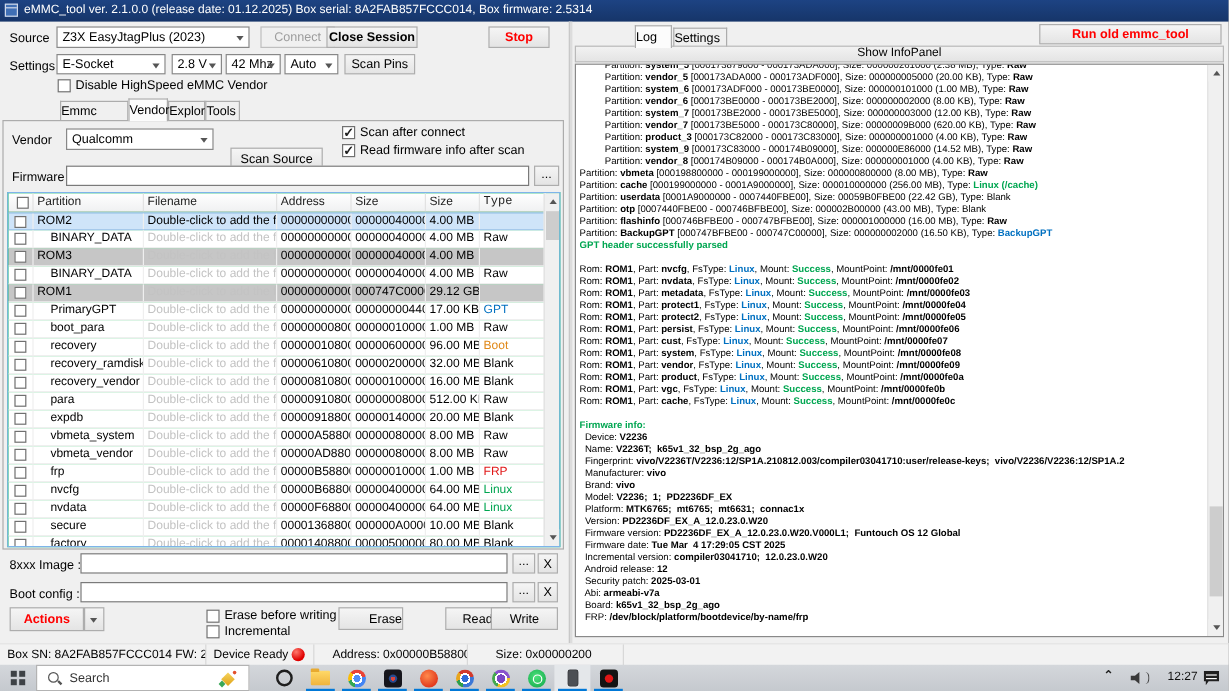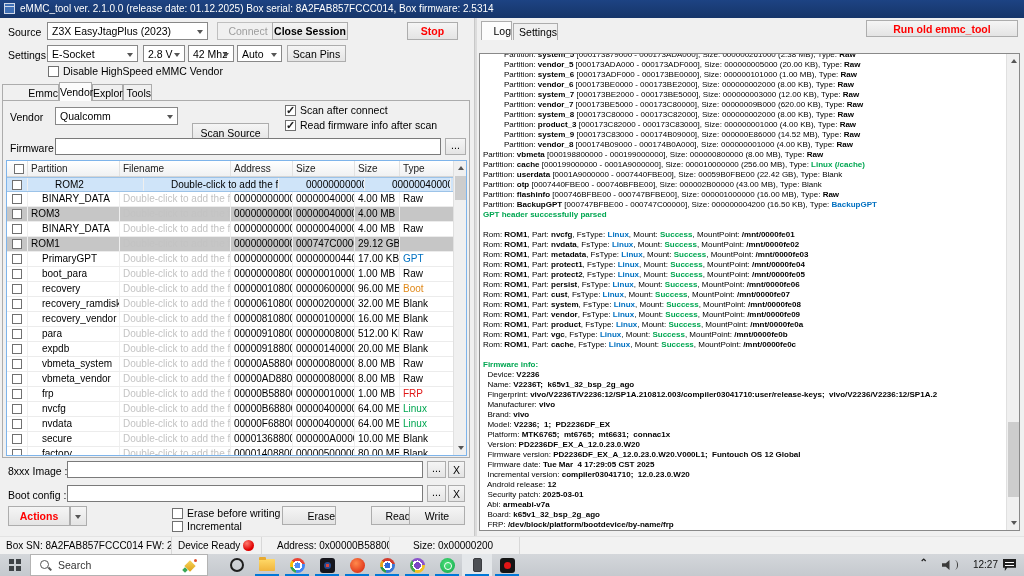--- a/index.html
+++ b/index.html
@@ -18,33 +18,33 @@
   .btn.bold { font-weight:bold; }
   .btn.red { color:#f00; font-weight:bold; }
   .dd { position:absolute; border:1px solid #888; background:#fff; font-size:10.5px; padding:2px 16px 0 4px; overflow:hidden; white-space:nowrap; }
   .chev { position:absolute; right:4px; top:50%; margin-top:-1px; width:0; height:0; border-left:3.5px solid transparent; border-right:3.5px solid transparent; border-top:4px solid #555; }
   .cbwrap { position:absolute; display:flex; align-items:center; gap:4px; font-size:10.5px; white-space:nowrap; }
   .cb { display:inline-block; width:11px; height:11px; border:1px solid #707070; background:#fff; position:relative; flex:0 0 auto; }
   .cb.checked::after { content:"\2713"; position:absolute; left:0px; top:-2px; font-size:11px; font-weight:bold; color:#222; }
   input.txt { position:absolute; border:1px solid #7a7a7a; background:#fff; font-size:10.5px; padding:0 3px; font-family:"Liberation Sans",sans-serif; }
 
   
-  .tab { position:absolute; height:17px; line-height:17px; font-size:10.5px; text-align:right; border:1px solid #acacac; border-bottom:none; background:#f0f0f0; color:#000; }
+  .tab { position:absolute; height:17px; line-height:17px; font-size:10.5px; text-align:left; border:1px solid #acacac; border-bottom:none; background:#f0f0f0; color:#000;margin-left:48px; }
   .tab.active { background:#fcfcfc; height:19px; line-height:19px; z-index:5; }
 
   .panelbox { position:absolute; left:2px; top:100px; width:468px; height:358px; border:1px solid #acacac; background:#f0f0f0; }
 
   
   .ptable { position:absolute; left:6px; top:160px; width:461px; height:296px; border:1px solid #7eb4ea; background:#22c55e; overflow:hidden; }
   .thead { display:grid; grid-template-columns:21px 92px 111px 62px 62px 45px 1fr; height:16px; background:linear-gradient(#ffffff,#f0f1f2); border-bottom:1px solid #d5d5d5; width:448px; }
   .thead .hcell { font-size:10px; line-height:15px; padding-left:3px; color:#222; border-right:1px solid #e2e2e2; overflow:hidden; }
   .trow { display:grid; grid-template-columns:21px 92px 111px 62px 62px 45px 1fr; height:15px; width:448px; border-bottom:1px solid #ececec; background:#fff; }
   .trow.rom { background:#c6c6c6; }
   .trow.rom .fn { color:#b4b4b4; }
-  .trow.sel { background:#cfe4f9; border-top:1px solid #9cc3e8; border-bottom:1px solid #9cc3e8;gap:24px; }
+  .trow.sel { background:#cfe4f9; border-top:1px solid #9cc3e8; border-bottom:1px solid #9cc3e8; }
   .tcell { font-size:10px; line-height:14px; padding-left:3px; overflow:hidden; white-space:nowrap; border-right:1px solid #efefef; }
   .tcell.nm.lvl1 { padding-left:14px; }
   .tcell.fn.muted { color:#c3c3c3; }
   .cbcell { display:flex; align-items:center; justify-content:center; padding:0; }
   .cbcell .cb { width:10px; height:10px; }
 
   
   .sbar { position:absolute; top:0; right:0; width:13px; background:#f0f0f0; border-left:1px solid #e0e0e0; }
   .sarr { position:absolute; left:0; width:13px; height:14px; background:#f0f0f0; }
   .sarr span { position:absolute; left:3.5px; width:0; height:0; border-left:3px solid transparent; border-right:3px solid transparent; }
@@ -161,21 +161,21 @@
   <div class="ptable">
     <div class="thead">
       <div class="hcell cbcell">
           <span class="cb"></span>
         </div>
       <div class="hcell">Partition</div>
       <div class="hcell">Filename</div>
       <div class="hcell">Address</div>
       <div class="hcell">Size</div>
       <div class="hcell">Size</div>
-      <div class="hcell" style="border-right:none;">Type</div>
+      <div class="hcell" style="border-right:none;font-family:Liberation Mono, monospace;">Type</div>
     </div>
     <div id="ptable-rows">
         <div class="trow sel">
           <div class="tcell cbcell">
             <span class="cb"></span>
           </div>
           <div class="tcell nm">ROM2</div>
           <div class="tcell fn">Double-click to add the file</div>
           <div class="tcell">000000000000</div>
           <div class="tcell">000000400000</div>
@@ -415,39 +415,39 @@
     <span>Incremental</span>
   </div>
   <div class="btn" style="left:282px;top:506px;width:54px;height:19px;line-height:18px;text-align:right;">Erase</div>
   <div class="btn" style="left:354px;top:506px;width:54px;height:19px;line-height:18px;margin-left:17px;">Read</div>
   <div class="btn" style="left:409px;top:506px;width:56px;height:19px;line-height:18px;">Write</div>
 
   <div class="rdivider"></div>
   <div class="tab active" style="left:481px;top:21px;width:31px;">Log</div>
   <div class="tab" style="left:513px;top:23px;width:45px;">Settings</div>
   <div class="btn red" style="left:866px;top:20px;width:152px;height:17px;line-height:16px;font-size:10.5px;">Run old emmc_tool</div>
+  <div class="infobar">Show InfoPanel</div>
 
   <div class="logbox">
     <div class="logcontent" id="log-content">
         <div class="lline ind"><span>Partition: </span><span class="b">system_5</span><span> [000173879000 - 000173ADA000], Size: 000000261000 (2.38 MB), Type: </span><span class="b">Raw</span></div>
         <div class="lline ind"><span>Partition: </span><span class="b">vendor_5</span><span> [000173ADA000 - 000173ADF000], Size: 000000005000 (20.00 KB), Type: </span><span class="b">Raw</span></div>
         <div class="lline ind"><span>Partition: </span><span class="b">system_6</span><span> [000173ADF000 - 000173BE0000], Size: 000000101000 (1.00 MB), Type: </span><span class="b">Raw</span></div>
         <div class="lline ind"><span>Partition: </span><span class="b">vendor_6</span><span> [000173BE0000 - 000173BE2000], Size: 000000002000 (8.00 KB), Type: </span><span class="b">Raw</span></div>
         <div class="lline ind"><span>Partition: </span><span class="b">system_7</span><span> [000173BE2000 - 000173BE5000], Size: 000000003000 (12.00 KB), Type: </span><span class="b">Raw</span></div>
         <div class="lline ind"><span>Partition: </span><span class="b">vendor_7</span><span> [000173BE5000 - 000173C80000], Size: 00000009B000 (620.00 KB), Type: </span><span class="b">Raw</span></div>
-        <div class="lline ind"><span>Partition: </span><span class="b">system_8</span><span> [000173C80000 - 000173C82000], Size: 000000002000 (8.00 KB), Type: </span><span class="b">Raw</span></div>
         <div class="lline ind"><span>Partition: </span><span class="b">product_3</span><span> [000173C82000 - 000173C83000], Size: 000000001000 (4.00 KB), Type: </span><span class="b">Raw</span></div>
         <div class="lline ind"><span>Partition: </span><span class="b">system_9</span><span> [000173C83000 - 000174B09000], Size: 000000E86000 (14.52 MB), Type: </span><span class="b">Raw</span></div>
         <div class="lline ind"><span>Partition: </span><span class="b">vendor_8</span><span> [000174B09000 - 000174B0A000], Size: 000000001000 (4.00 KB), Type: </span><span class="b">Raw</span></div>
         <div class="lline"><span>Partition: </span><span class="b">vbmeta</span><span> [000198800000 - 000199000000], Size: 000000800000 (8.00 MB), Type: </span><span class="b">Raw</span></div>
         <div class="lline"><span>Partition: </span><span class="b">cache</span><span> [000199000000 - 0001A9000000], Size: 000010000000 (256.00 MB), Type: </span><span class="g">Linux (/cache)</span></div>
         <div class="lline"><span>Partition: </span><span class="b">userdata</span><span> [0001A9000000 - 0007440FBE00], Size: 00059B0FBE00 (22.42 GB), Type: </span><span>Blank</span></div>
         <div class="lline"><span>Partition: </span><span class="b">otp</span><span> [0007440FBE00 - 000746BFBE00], Size: 000002B00000 (43.00 MB), Type: </span><span>Blank</span></div>
         <div class="lline"><span>Partition: </span><span class="b">flashinfo</span><span> [000746BFBE00 - 000747BFBE00], Size: 000001000000 (16.00 MB), Type: </span><span class="b">Raw</span></div>
-        <div class="lline"><span>Partition: </span><span class="b">BackupGPT</span><span> [000747BFBE00 - 000747C00000], Size: 000000004200 (16.50 KB), Type: </span><span class="u">BackupGPT</span></div>
+        <div class="lline"><span>Partition: </span><span class="b">BackupGPT</span><span> [000747BFBE00 - 000747C00000], Size: 000000002000 (16.50 KB), Type: </span><span class="u">BackupGPT</span></div>
         <div class="lline"><span class="g">GPT header successfully parsed</span></div>
         <div class="lline">&nbsp;</div>
         <div class="lline"><span>Rom: </span><span class="b">ROM1</span><span>, Part: </span><span class="b">nvcfg</span><span>, FsType: </span><span class="u">Linux</span><span>, Mount: </span><span class="g">Success</span><span>, MountPoint: </span><span class="b">/mnt/0000fe01</span></div>
         <div class="lline"><span>Rom: </span><span class="b">ROM1</span><span>, Part: </span><span class="b">nvdata</span><span>, FsType: </span><span class="u">Linux</span><span>, Mount: </span><span class="g">Success</span><span>, MountPoint: </span><span class="b">/mnt/0000fe02</span></div>
         <div class="lline"><span>Rom: </span><span class="b">ROM1</span><span>, Part: </span><span class="b">metadata</span><span>, FsType: </span><span class="u">Linux</span><span>, Mount: </span><span class="g">Success</span><span>, MountPoint: </span><span class="b">/mnt/0000fe03</span></div>
         <div class="lline"><span>Rom: </span><span class="b">ROM1</span><span>, Part: </span><span class="b">protect1</span><span>, FsType: </span><span class="u">Linux</span><span>, Mount: </span><span class="g">Success</span><span>, MountPoint: </span><span class="b">/mnt/0000fe04</span></div>
         <div class="lline"><span>Rom: </span><span class="b">ROM1</span><span>, Part: </span><span class="b">protect2</span><span>, FsType: </span><span class="u">Linux</span><span>, Mount: </span><span class="g">Success</span><span>, MountPoint: </span><span class="b">/mnt/0000fe05</span></div>
         <div class="lline"><span>Rom: </span><span class="b">ROM1</span><span>, Part: </span><span class="b">persist</span><span>, FsType: </span><span class="u">Linux</span><span>, Mount: </span><span class="g">Success</span><span>, MountPoint: </span><span class="b">/mnt/0000fe06</span></div>
         <div class="lline"><span>Rom: </span><span class="b">ROM1</span><span>, Part: </span><span class="b">cust</span><span>, FsType: </span><span class="u">Linux</span><span>, Mount: </span><span class="g">Success</span><span>, MountPoint: </span><span class="b">/mnt/0000fe07</span></div>
         <div class="lline"><span>Rom: </span><span class="b">ROM1</span><span>, Part: </span><span class="b">system</span><span>, FsType: </span><span class="u">Linux</span><span>, Mount: </span><span class="g">Success</span><span>, MountPoint: </span><span class="b">/mnt/0000fe08</span></div>

